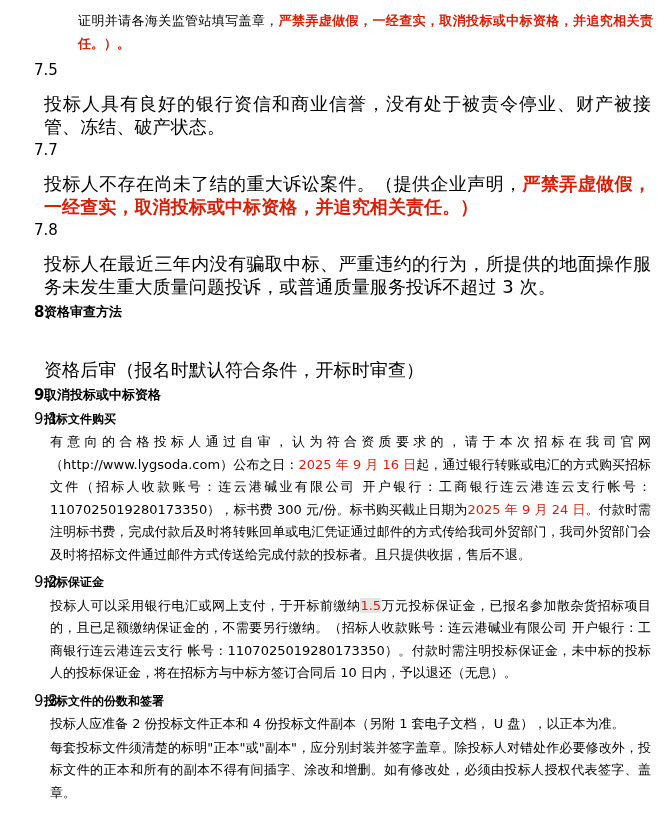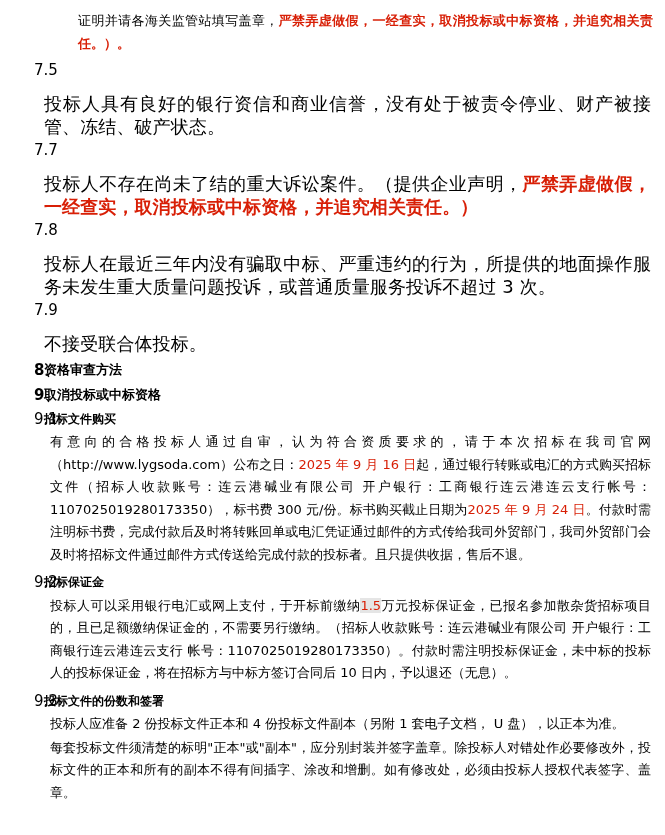--- a/index.html
+++ b/index.html
@@ -122,33 +122,33 @@
     </div>
   </div>
 
   <div class="row block">
     <div class="num">7.8</div>
     <div class="body-col">
       <div class="para">投标人在最近三年内没有骗取中标、严重违约的行为，所提供的地面操作服务未发生重大质量问题投诉，或普通质量服务投诉不超过 3 次。</div>
     </div>
   </div>
 
-  <div class="row block">
-    <div class="num">7.9</div>
-    <div class="body-col">
-      <div class="para">不接受联合体投标。</div>
-    </div>
-  </div>
 
   <div class="spacer-2"></div>
 
   <div class="row block">
     <div class="num bold">8、</div>
     <div class="body-col">
       <div class="heading">资格审查方法</div>
+    </div>
+  </div>
+  <div class="row block">
+    <div class="num"></div>
+    <div class="body-col">
+      <div class="para">资格后审（报名时默认符合条件，开标时审查）</div>
     </div>
   </div>
 
   <div class="spacer-2"></div>
 
   <div class="row block">
     <div class="num bold">9、</div>
     <div class="body-col">
       <div class="heading">取消投标或中标资格</div>
     </div>

